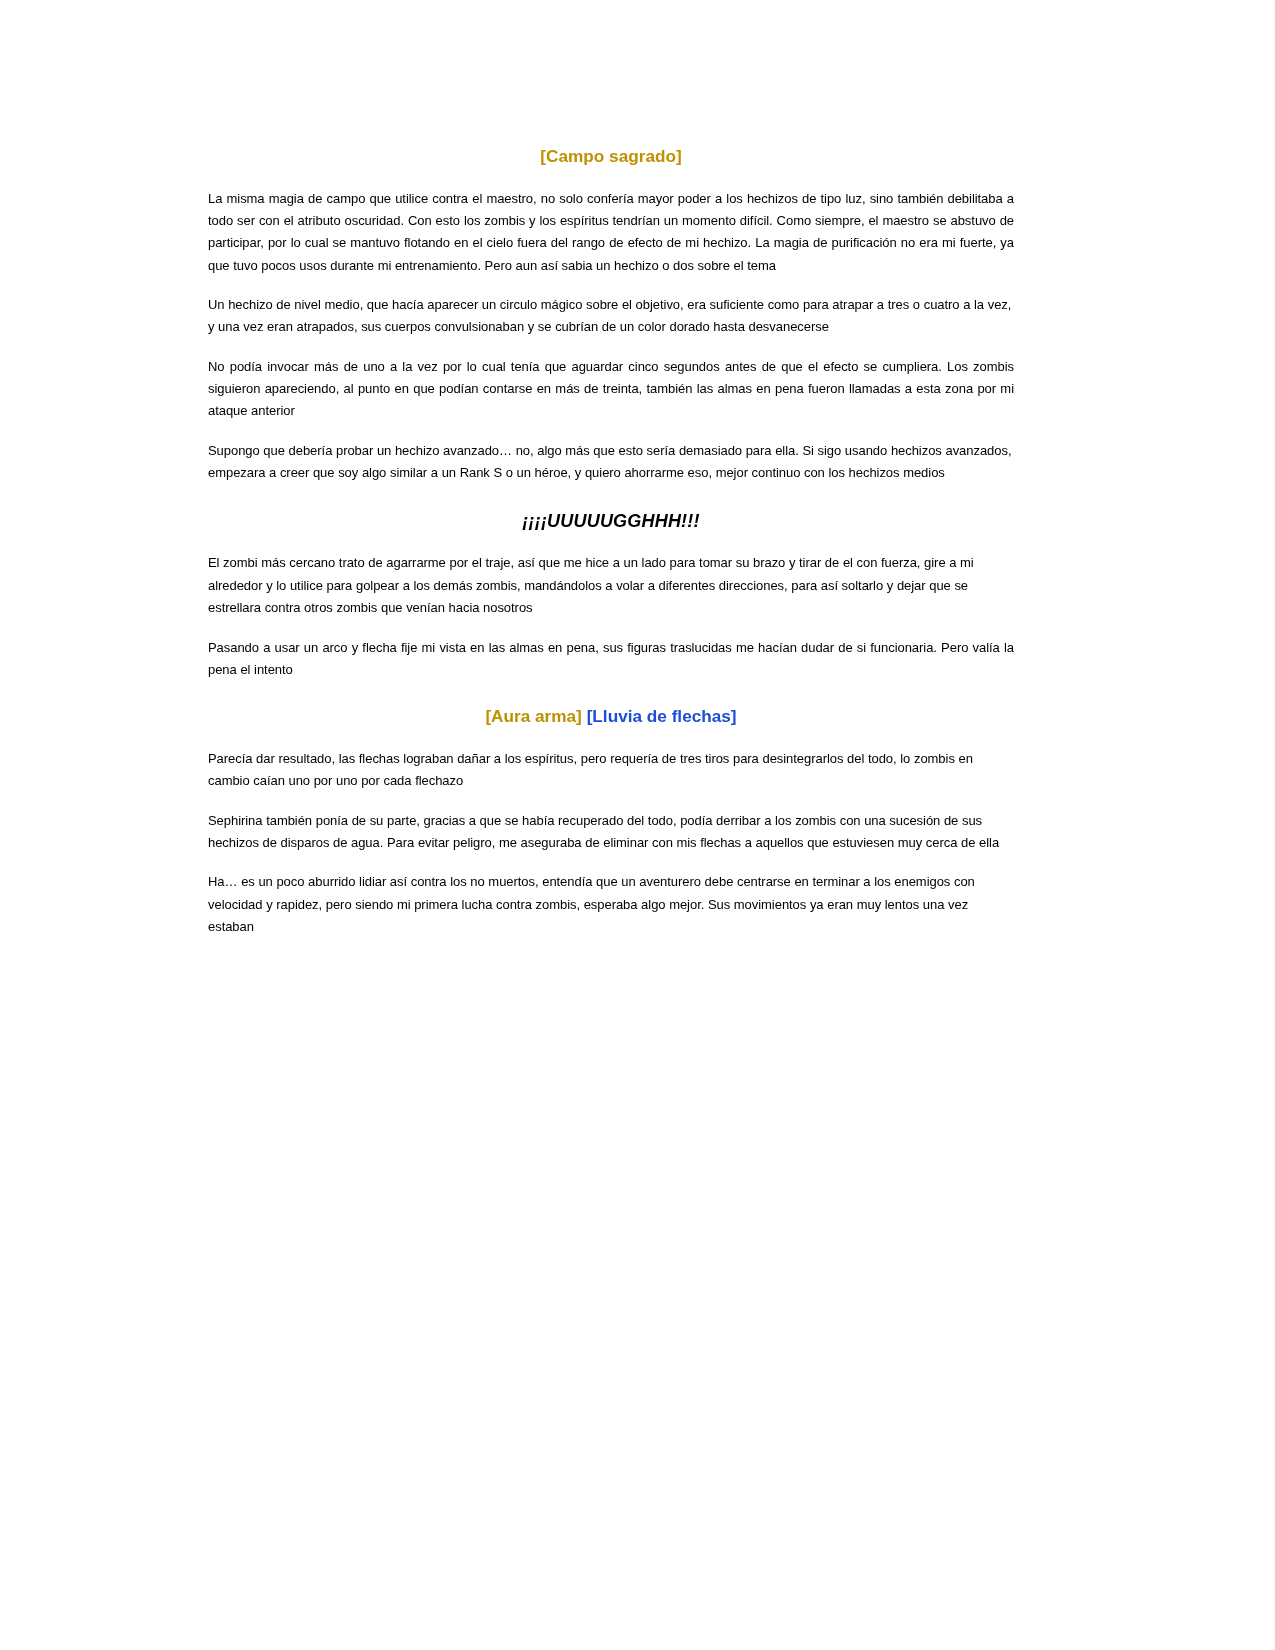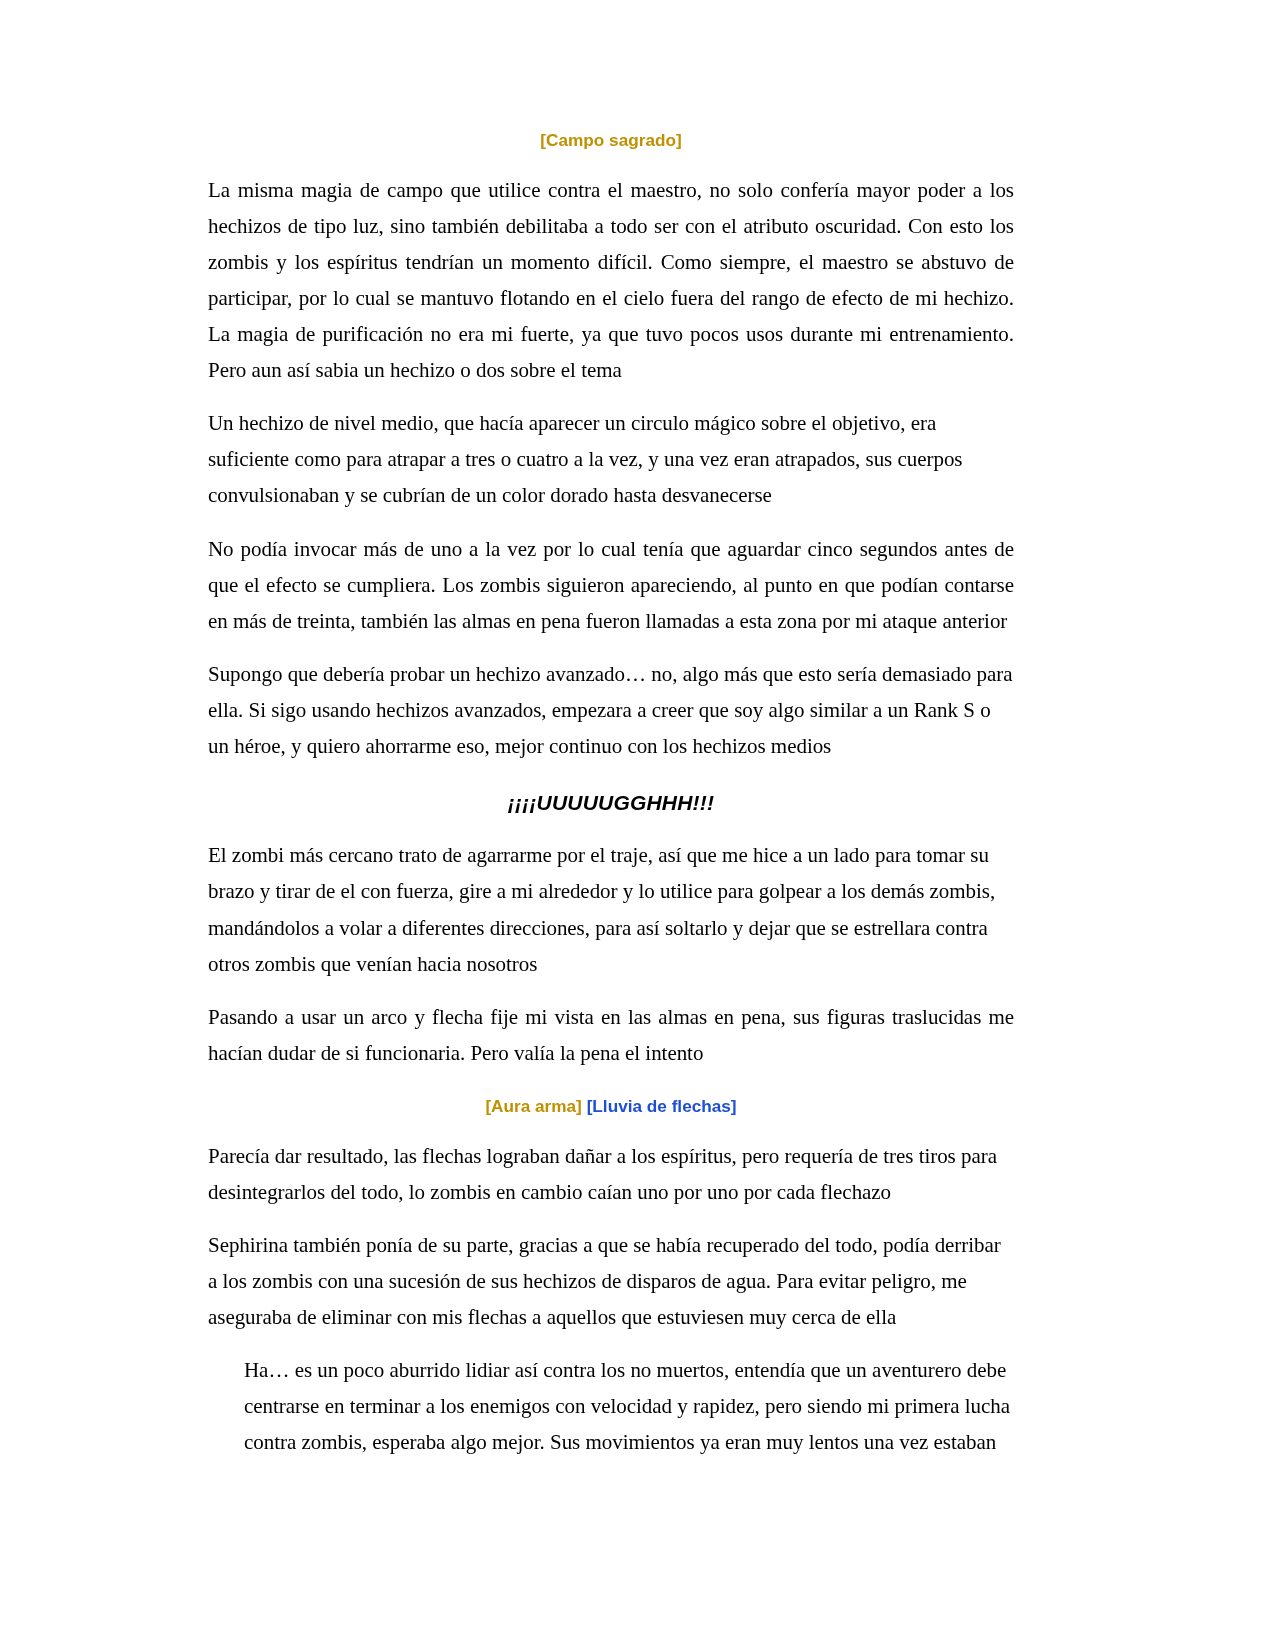--- a/index.html
+++ b/index.html
@@ -26,56 +26,55 @@
 
   .content {
     position: absolute;
     left: 208px;
     top: 126px;
     width: 806px;
   }
 
   
   .para {
-    font-size: 21px;
+    font-size: 13px;
     line-height: 1.72;
     text-align: justify;
     text-justify: inter-word;
     margin: 0 0 17px 0;
     color: #000000;
     letter-spacing: -0.05px;
     word-spacing: 0.1px;
-    font-family: Liberation Serif, serif;
   }
-  .para:last-child { margin-bottom: 0; margin-left: 36px; }
+  .para:last-child { margin-bottom: 0; }
 
   
   .para.ragged { text-align: left; }
 
   
   .heading {
     text-align: center;
     font-weight: bold;
     font-size: 17.2px;
     line-height: 1.72;
-    margin: 0 0 16px 0;
+    margin: 16px 0 16px 0;
   }
   .heading.gold { color: #bf9000; }
   .heading.black { color: #000000; }
 
   
   .heading .gold-part { color: #bf9000; text-align: right; }
   .heading .black-part { color: #1d4ed8; text-align: right; }
 
   
   .sfx {
     text-align: center;
     font-weight: bold;
     font-style: italic;
-    font-size: 21px;
+    font-size: 18px;
     line-height: 1.72;
     letter-spacing: 0.2px;
     color: #000000;
     margin: 0 0 16px 0;
   }
 
   
   .gap-before-heading { margin-top: 21px; }
 </style>
 </head>

